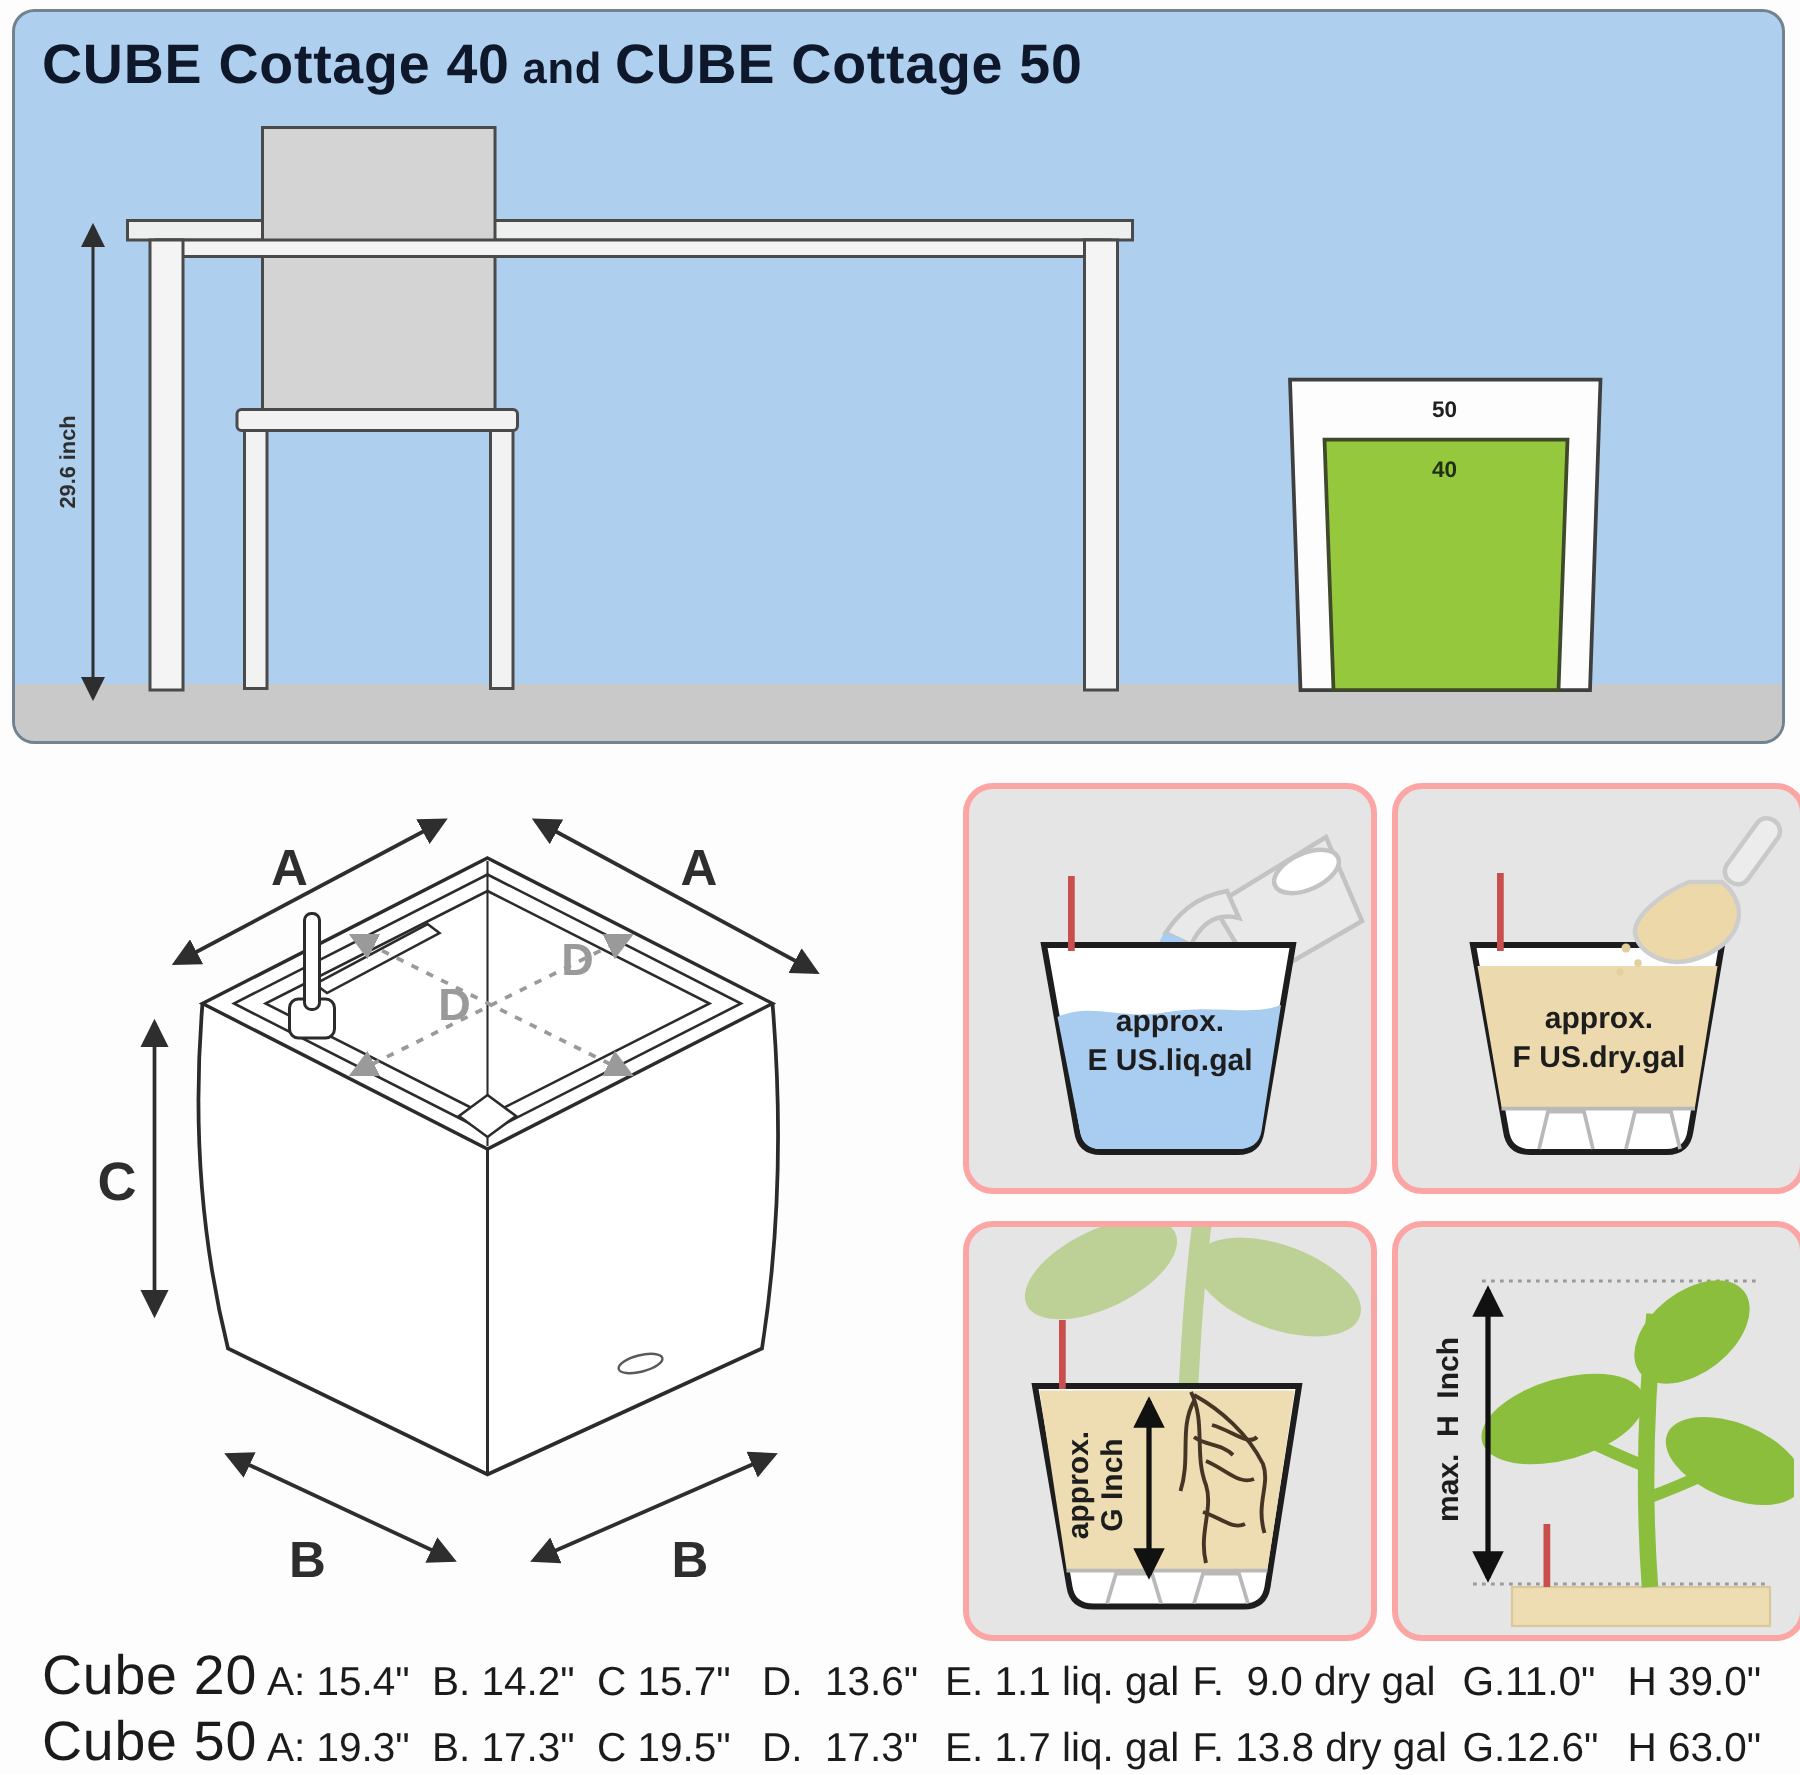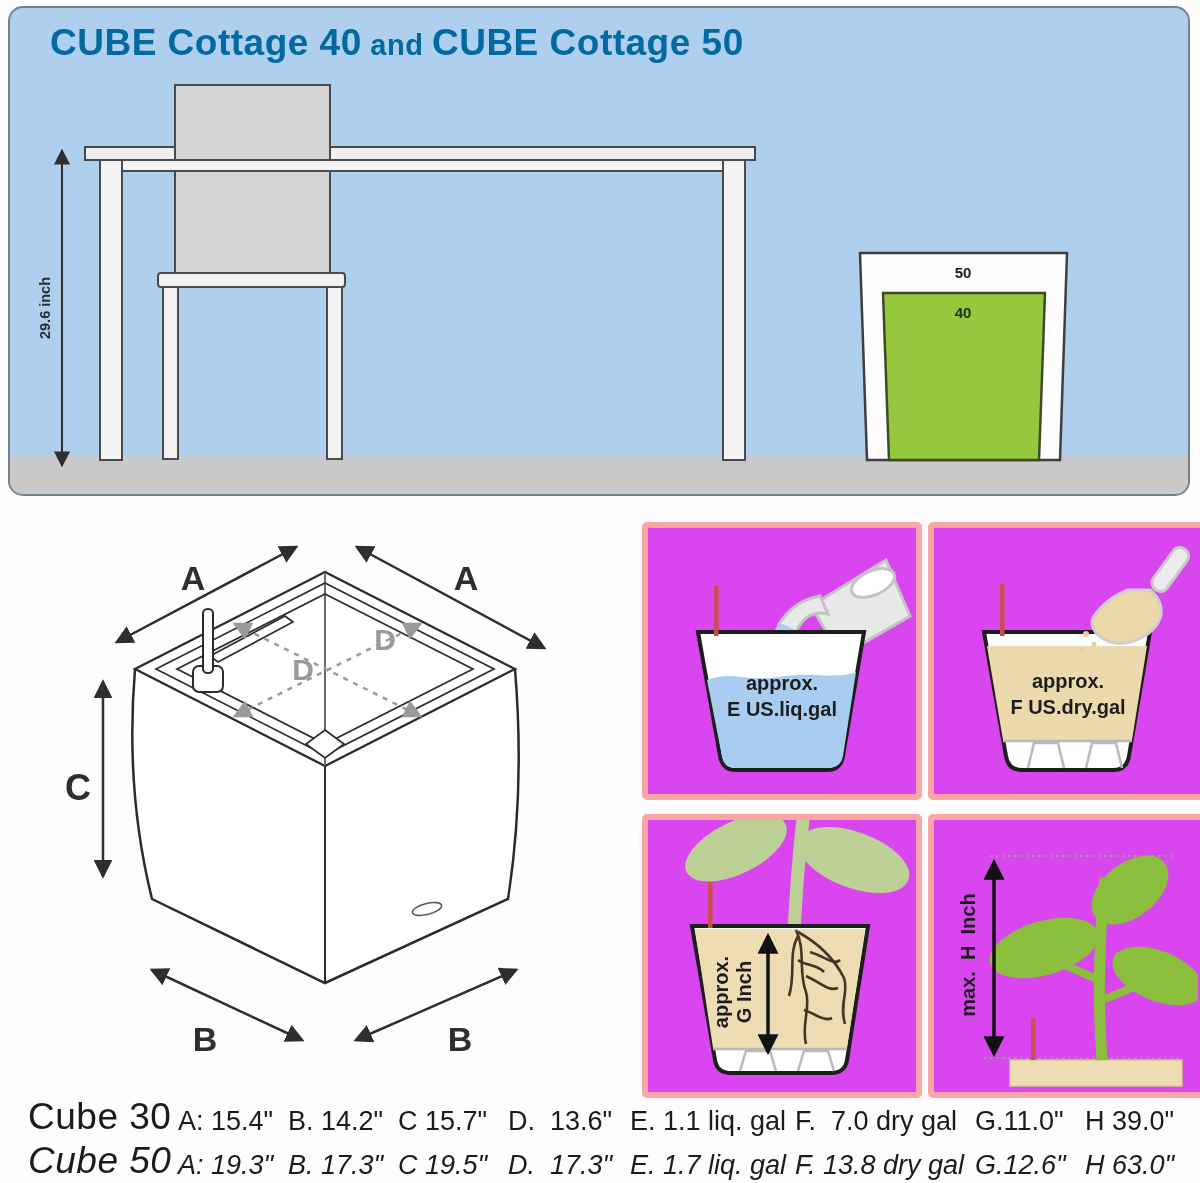--- a/index.html
+++ b/index.html
@@ -1,43 +1,43 @@
 <!DOCTYPE html>
 <html><head>
 <meta charset="utf-8">
 <style>
   html,body{margin:0;padding:0;background:#ffffff;}
   .page{position:relative;width:1200px;height:1183px;background:#fdfdfd;overflow:hidden;
         font-family:"Liberation Sans","DejaVu Sans",sans-serif;}
   
   .scene-panel{position:absolute;left:8px;top:6px;width:1178px;height:486px;
                background:#afcfee;border:2.5px solid #73828f;border-radius:15px;overflow:hidden;}
-  .scene-title{position:absolute;left:40px;top:14px;color:#0369a1;font-weight:bold;
+  .scene-title{position:absolute;left:18px;top:14px;color:#0f172a;font-weight:bold;
                font-size:37px;letter-spacing:0.5px;white-space:pre;}
   .scene-title .conj{font-size:29px;font-weight:bold;}
   .scene-svg{position:absolute;left:0;top:0;}
   
   .cube-svg{position:absolute;left:60px;top:518px;}
-  .care-panel{position:absolute;width:268px;background:#d946ef;border:6px solid #fca5a5;border-radius:5px;overflow:hidden;}
+  .care-panel{position:absolute;width:268px;background:#e5e5e5;border:4px solid #fca5a5;border-radius:20px;overflow:hidden;}
   .cp1{left:642px;top:522px;height:266px;}
   .cp2{left:928px;top:522px;height:266px;}
   .cp3{left:642px;top:814px;height:272px;}
   .cp4{left:928px;top:814px;height:272px;}
   .care-panel svg{position:absolute;left:0;top:0;}
   .caption{position:absolute;left:34px;right:34px;text-align:center;color:#1d1d1d;
            font-weight:bold;font-size:20px;line-height:26px;white-space:pre;}
   .cap1{top:142px;}
   .cap2{top:140px;}
   .rot-label{position:absolute;transform:rotate(-90deg);text-align:center;color:#1d1d1d;
              font-weight:bold;font-size:20px;line-height:23px;white-space:pre;}
   .rot-g{left:10px;top:149px;width:150px;height:46px;}
   .rot-h{left:-62px;top:120px;width:200px;height:30px;}
   
   .spec-row{position:absolute;left:0;width:1200px;height:44px;color:#1b1b1b;}
-  .row1{top:1094px;} .row2{top:1138px;font-style:italic;}
+  .row1{top:1094px;} .row2{top:1138px;}
   .spec-model{position:absolute;left:28px;top:2px;font-size:37px;letter-spacing:0.5px;white-space:pre;}
   .spec-cell{position:absolute;top:12px;font-size:27px;white-space:pre;}
   .ca{left:178px;} .cb{left:288px;} .cc{left:398px;} .cd{left:508px;}
   .ce{left:630px;} .cf{left:795px;} .cg{left:975px;} .ch{left:1085px;}
 </style>
 </head>
 <body>
 
 <div class="page">
 
@@ -232,27 +232,27 @@
         <path d="M168,180 C190,172 206,164 220,158" fill="none" stroke="#8cbe3d" stroke-width="8"></path>
       </g>
 
       <line x1="60" y1="42" x2="60" y2="234" stroke="#111111" stroke-width="3.5" marker-start="url(#pa4)" marker-end="url(#pa4)"></line>
       <rect x="97" y="198" width="4.5" height="42" fill="#c94f4f"></rect>
     </svg>
     <div class="rot-label rot-h">max.  H  Inch</div>
   </div>
 
   <div class="spec-row row1">
-    <span class="spec-model">Cube 30</span>
+    <span class="spec-model">Cube 20</span>
     <span class="spec-cell ca">A: 15.4"</span>
     <span class="spec-cell cb">B. 14.2"</span>
     <span class="spec-cell cc">C 15.7"</span>
     <span class="spec-cell cd">D.  13.6"</span>
     <span class="spec-cell ce">E. 1.1 liq. gal</span>
-    <span class="spec-cell cf">F.  7.0 dry gal</span>
+    <span class="spec-cell cf">F.  9.0 dry gal</span>
     <span class="spec-cell cg">G.11.0"</span>
     <span class="spec-cell ch">H 39.0"</span>
   </div>
   <div class="spec-row row2">
     <span class="spec-model">Cube 50</span>
     <span class="spec-cell ca">A: 19.3"</span>
     <span class="spec-cell cb">B. 17.3"</span>
     <span class="spec-cell cc">C 19.5"</span>
     <span class="spec-cell cd">D.  17.3"</span>
     <span class="spec-cell ce">E. 1.7 liq. gal</span>

